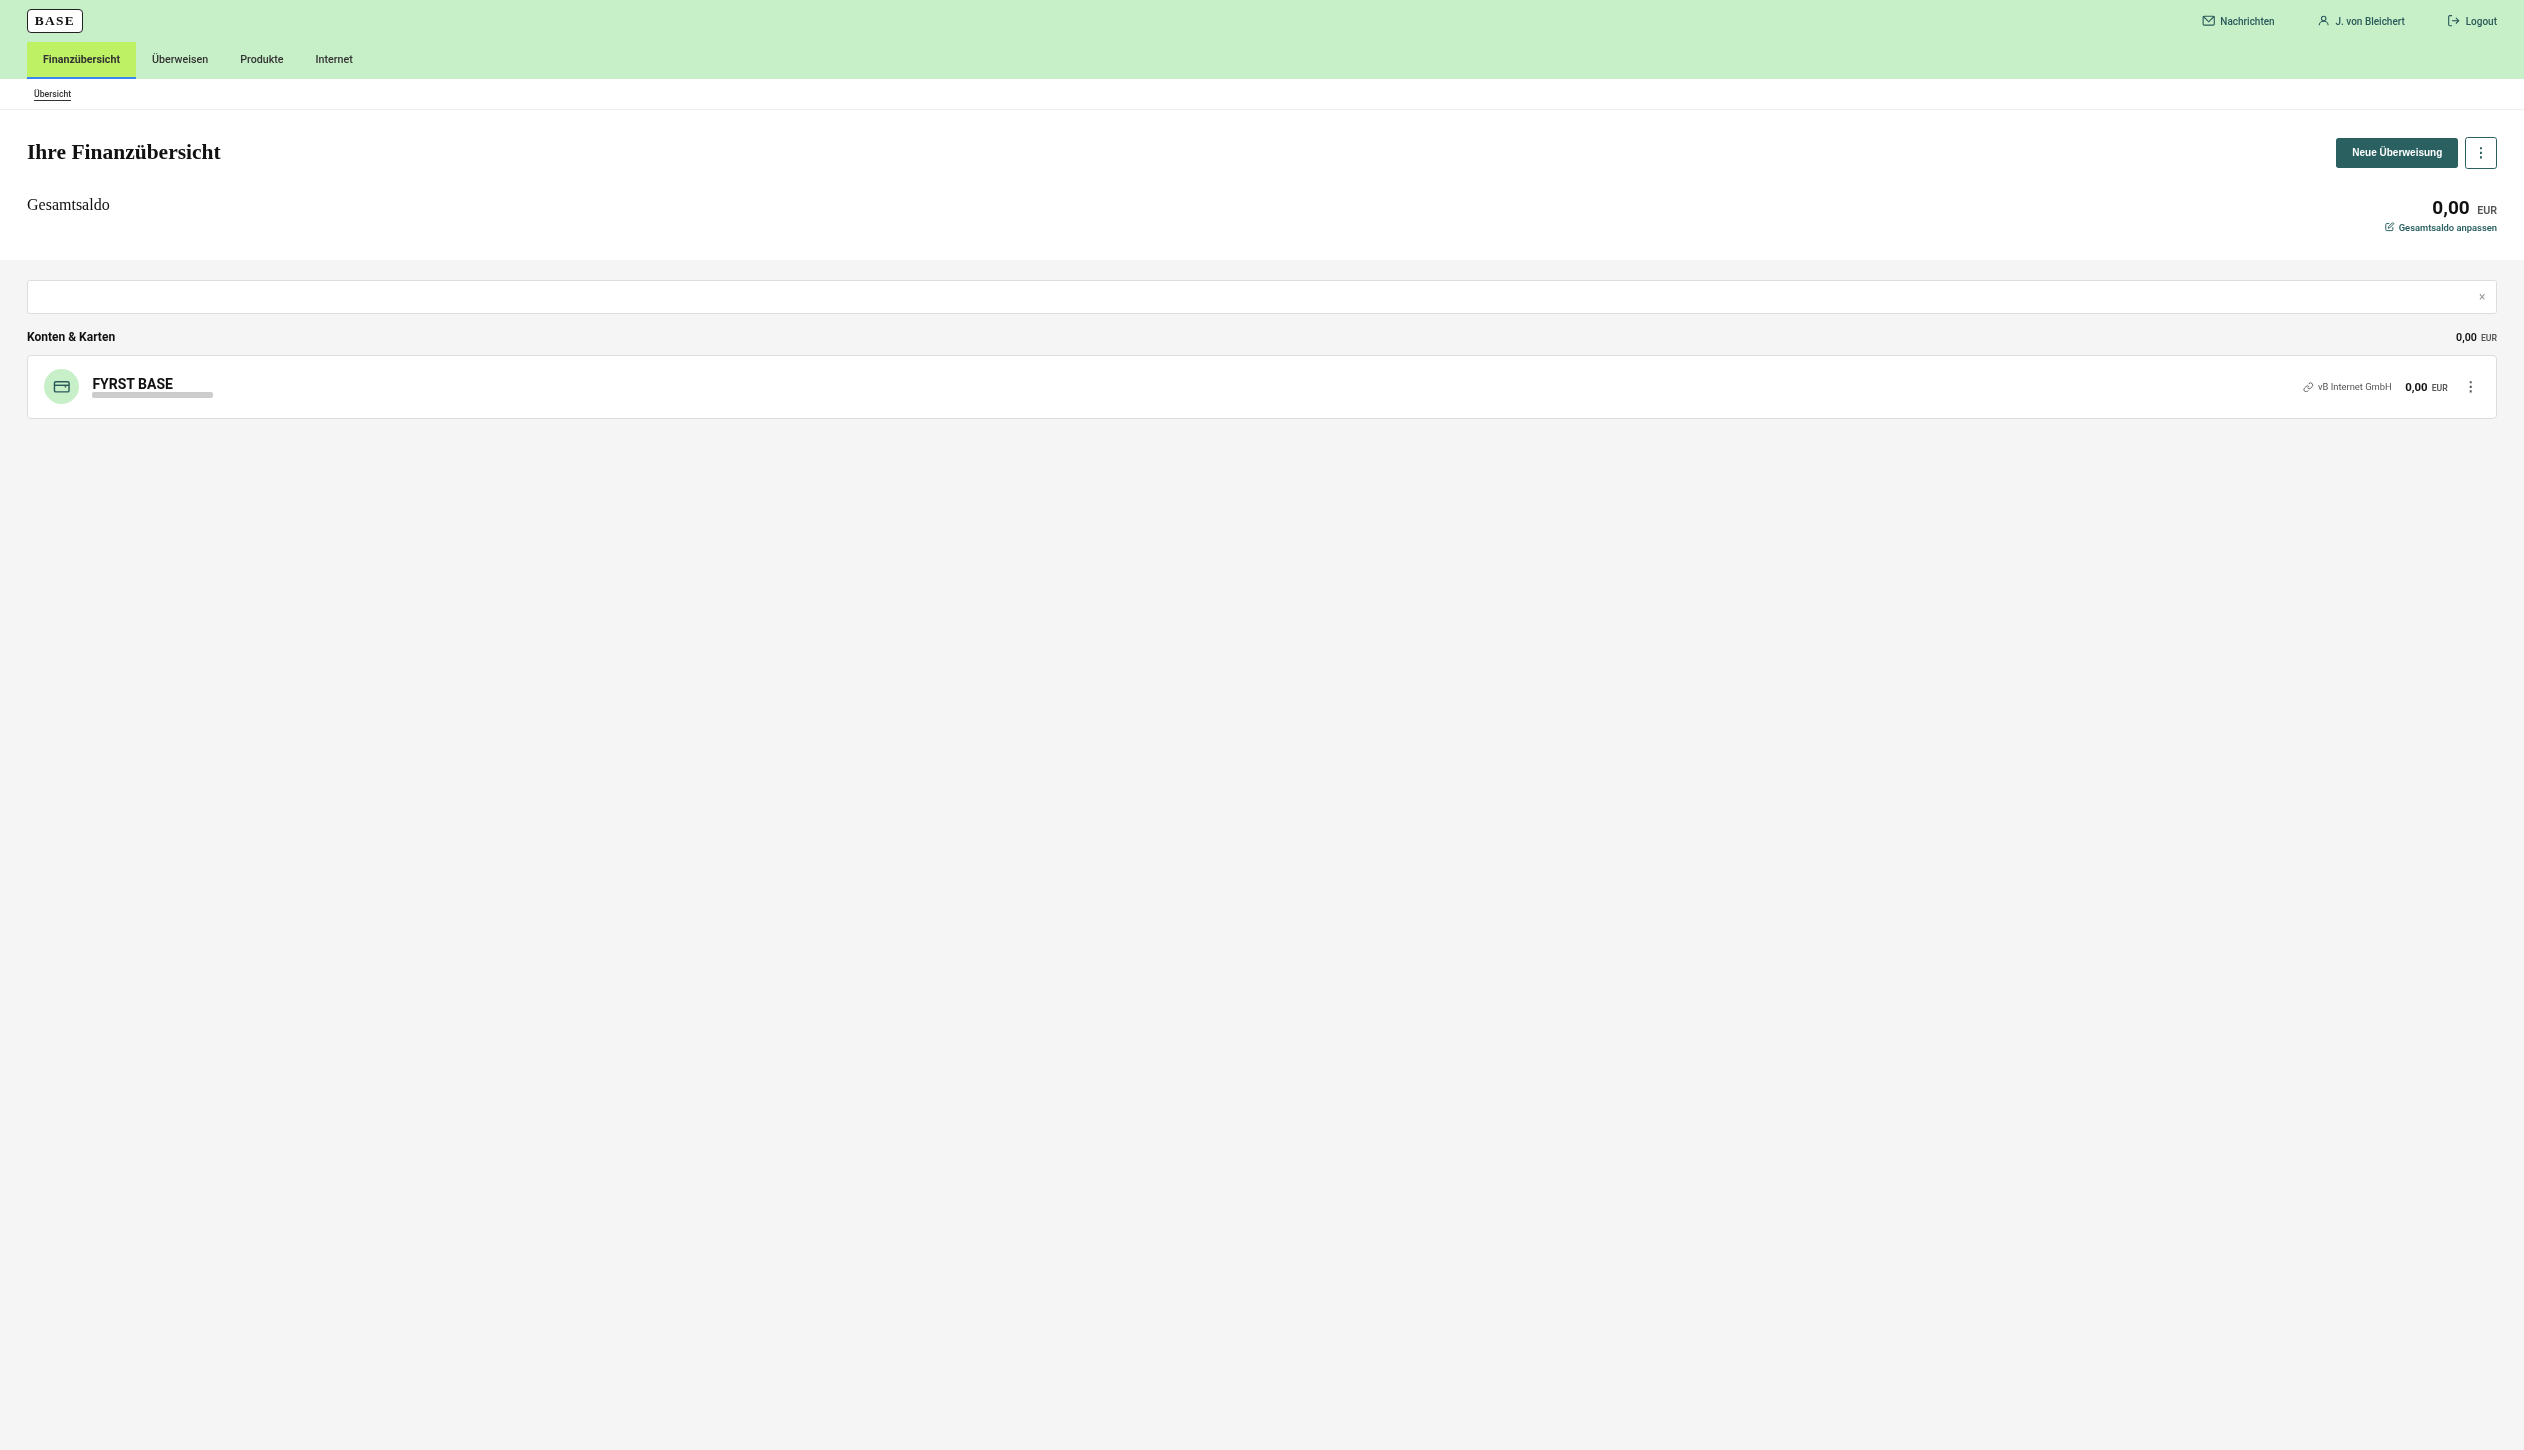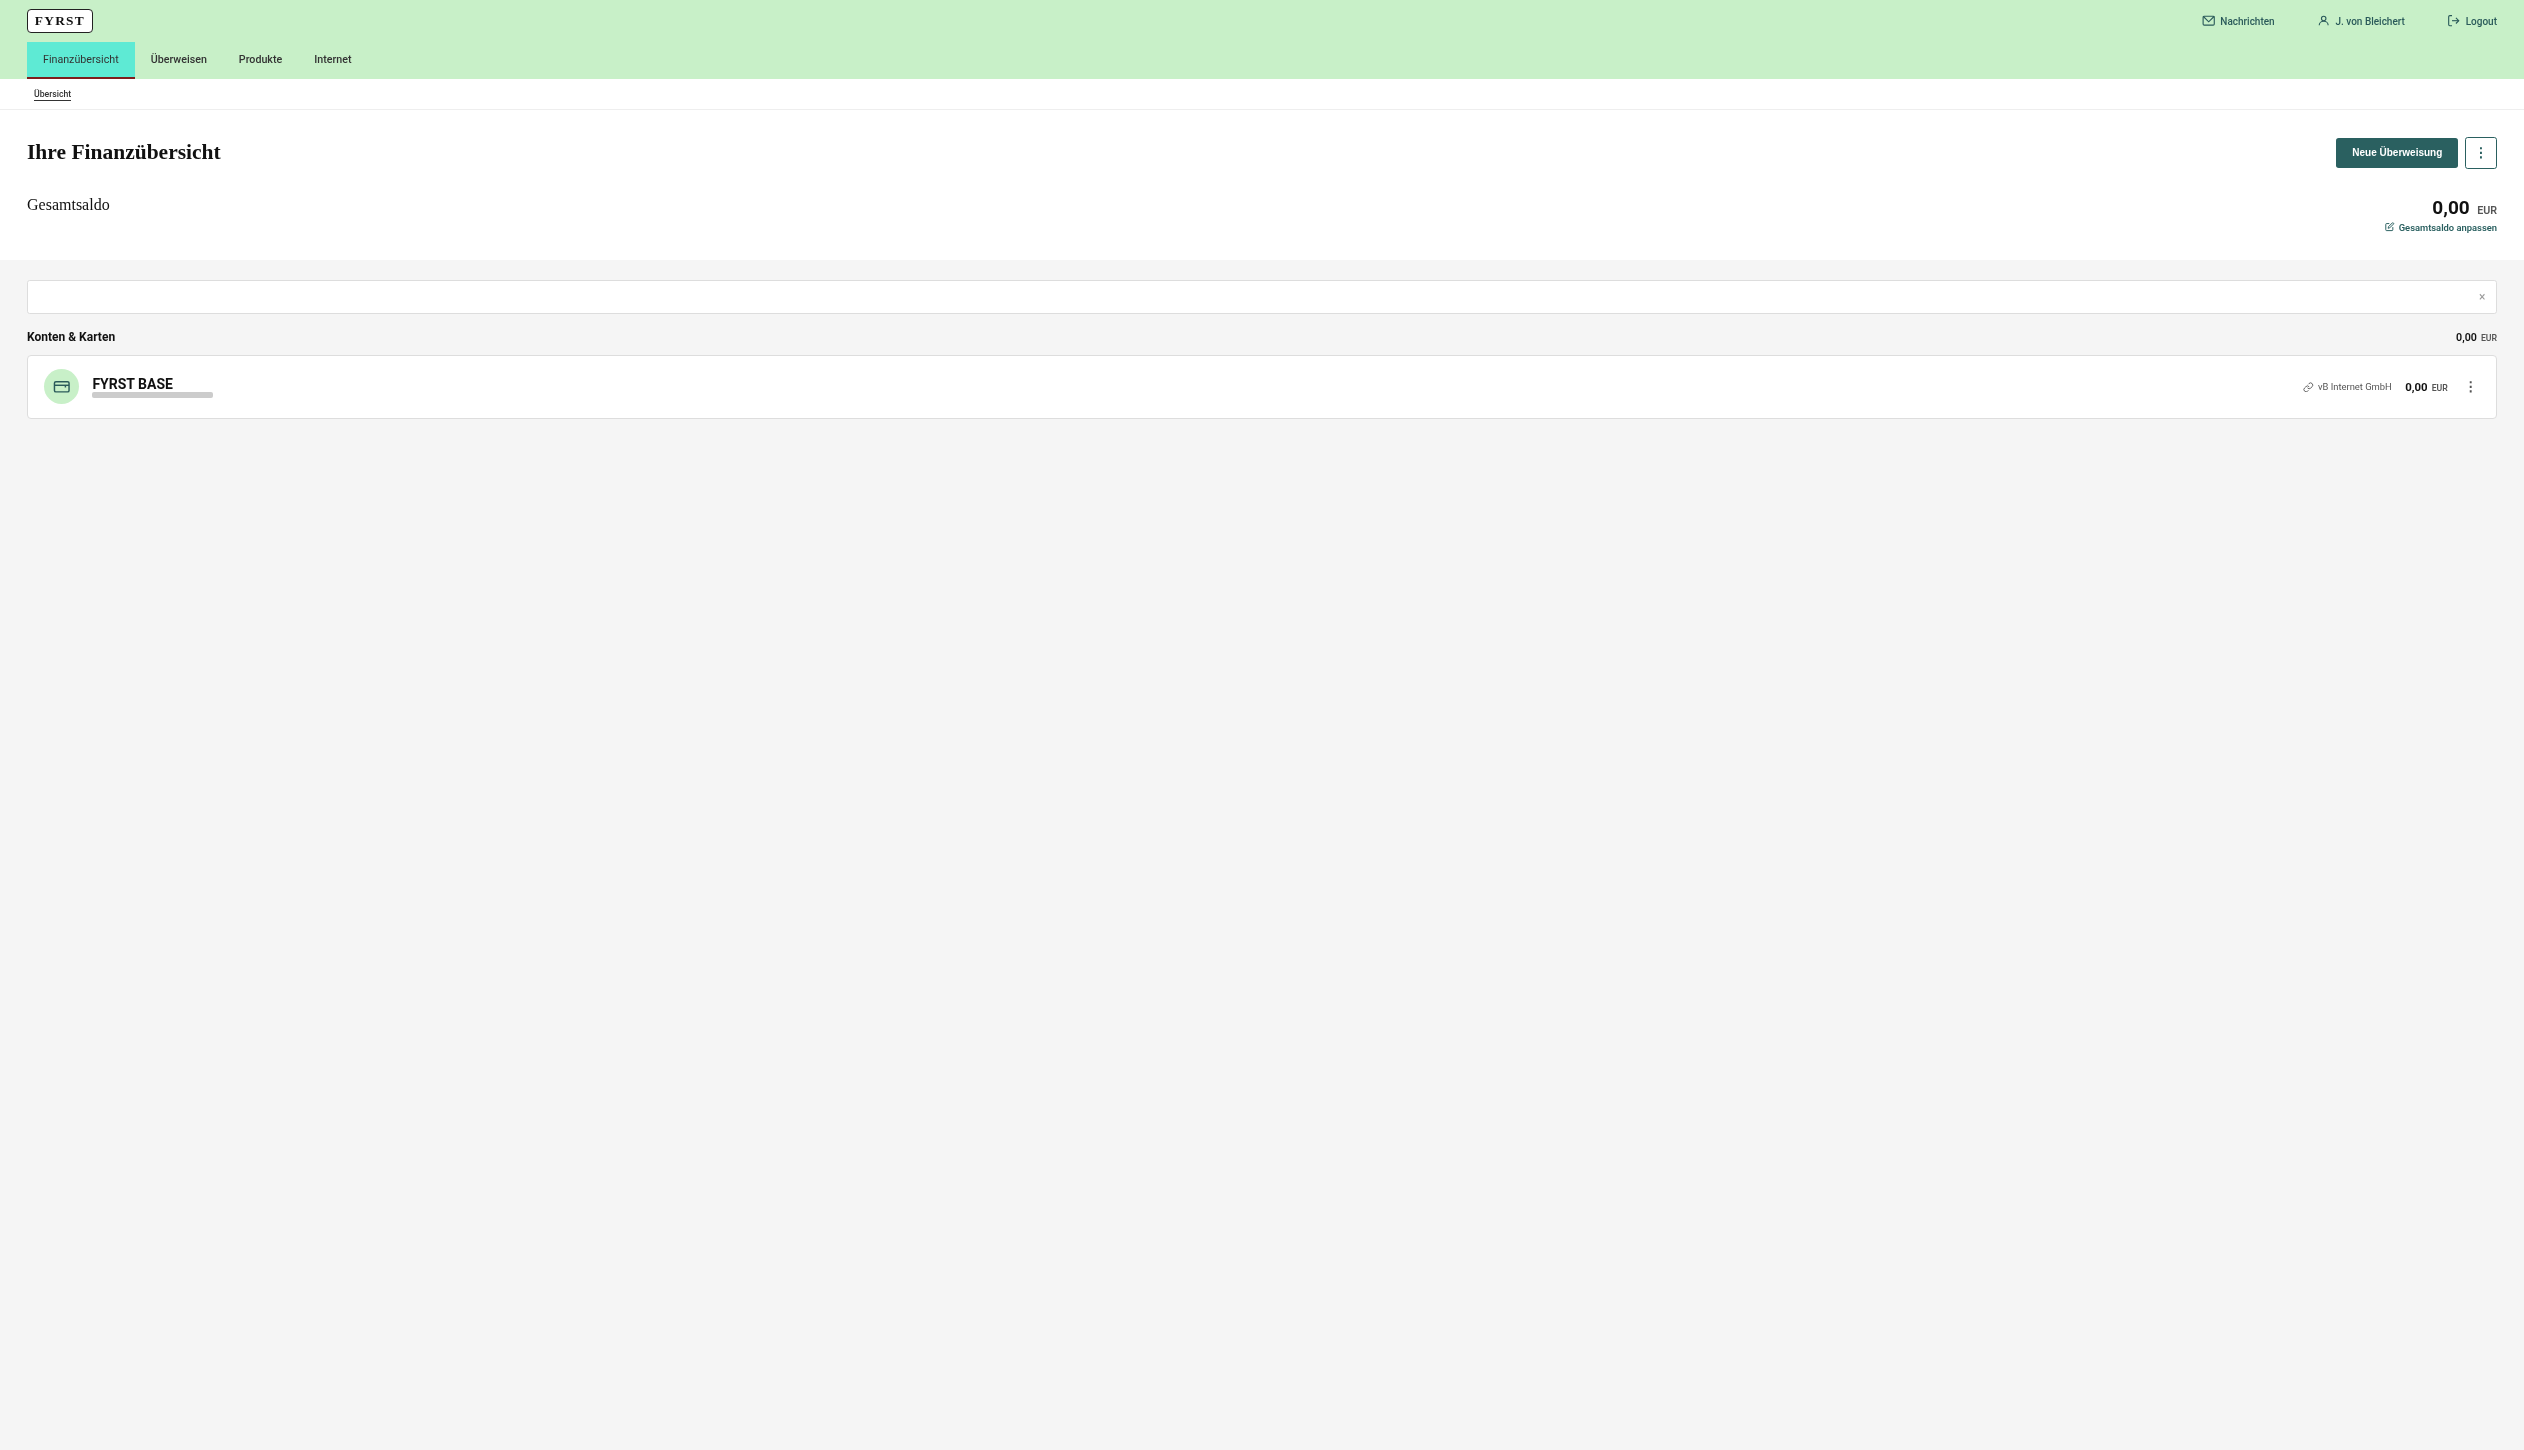--- a/index.html
+++ b/index.html
@@ -72,23 +72,23 @@
       font-size: 10.7px;
       font-weight: 500;
       color: #333;
       cursor: pointer;
       border-bottom: 2px solid transparent;
       text-decoration: none;
       display: block;
     }
 
     .nav-item.active {
-      background: #5eead4;
-      border-bottom: 2px solid #7f1d1d;
-      font-weight: 400;
+      background: #bef264;
+      border-bottom: 2px solid #3b82f6;
+      font-weight: 700;
     }
 
     
     .breadcrumb-bar {
       background: white;
       padding: 8px 34px;
       border-bottom: 0.7px solid #eee;
     }
 
     .breadcrumb-item {
@@ -336,21 +336,21 @@
       font-weight: 700;
       padding: 2.7px;
     }
   </style>
 </head>
 <body>
 
 <div class="header">
   <div class="header-top">
     <div class="logo">
-      <div class="logo-box">FYRST</div>
+      <div class="logo-box">BASE</div>
     </div>
     <div class="header-actions">
       <a class="header-action-item">
         <svg viewBox="0 0 24 24" fill="none" stroke="currentColor" stroke-width="2">
           <rect x="2" y="4" width="20" height="16" rx="2"></rect>
           <polyline points="2,4 12,14 22,4"></polyline>
         </svg>
         <span>Nachrichten</span>
       </a>
       <a class="header-action-item">

